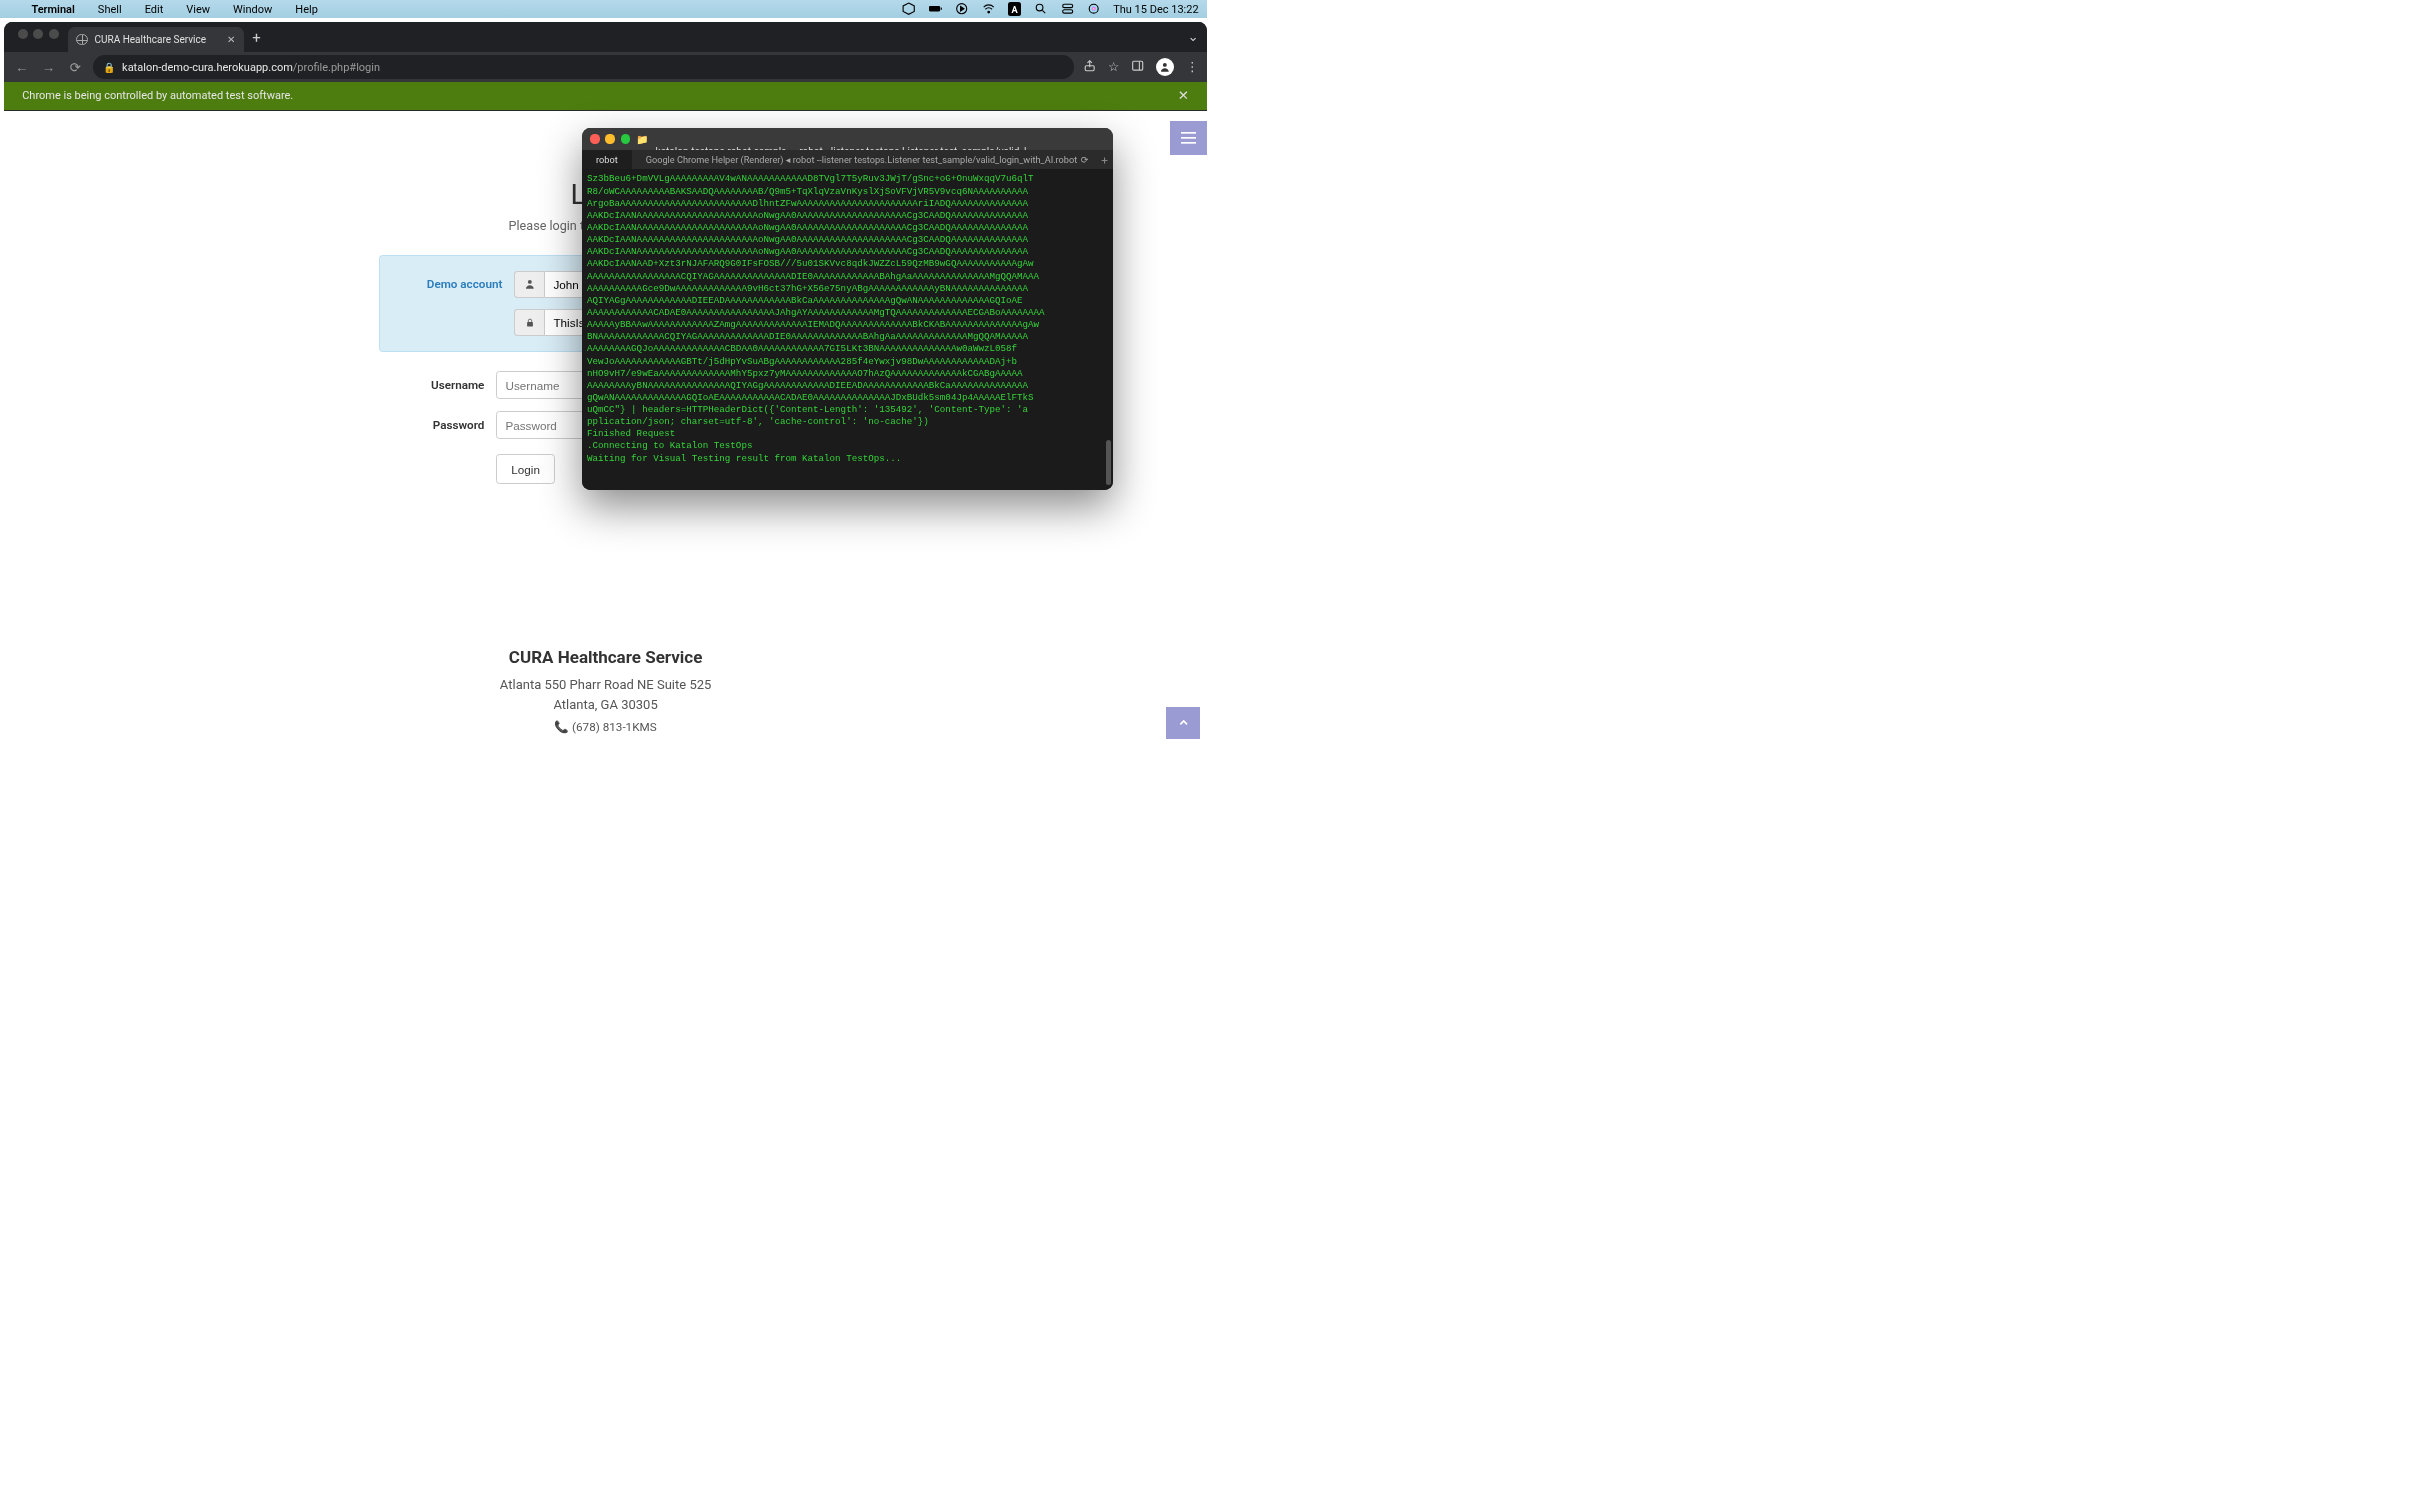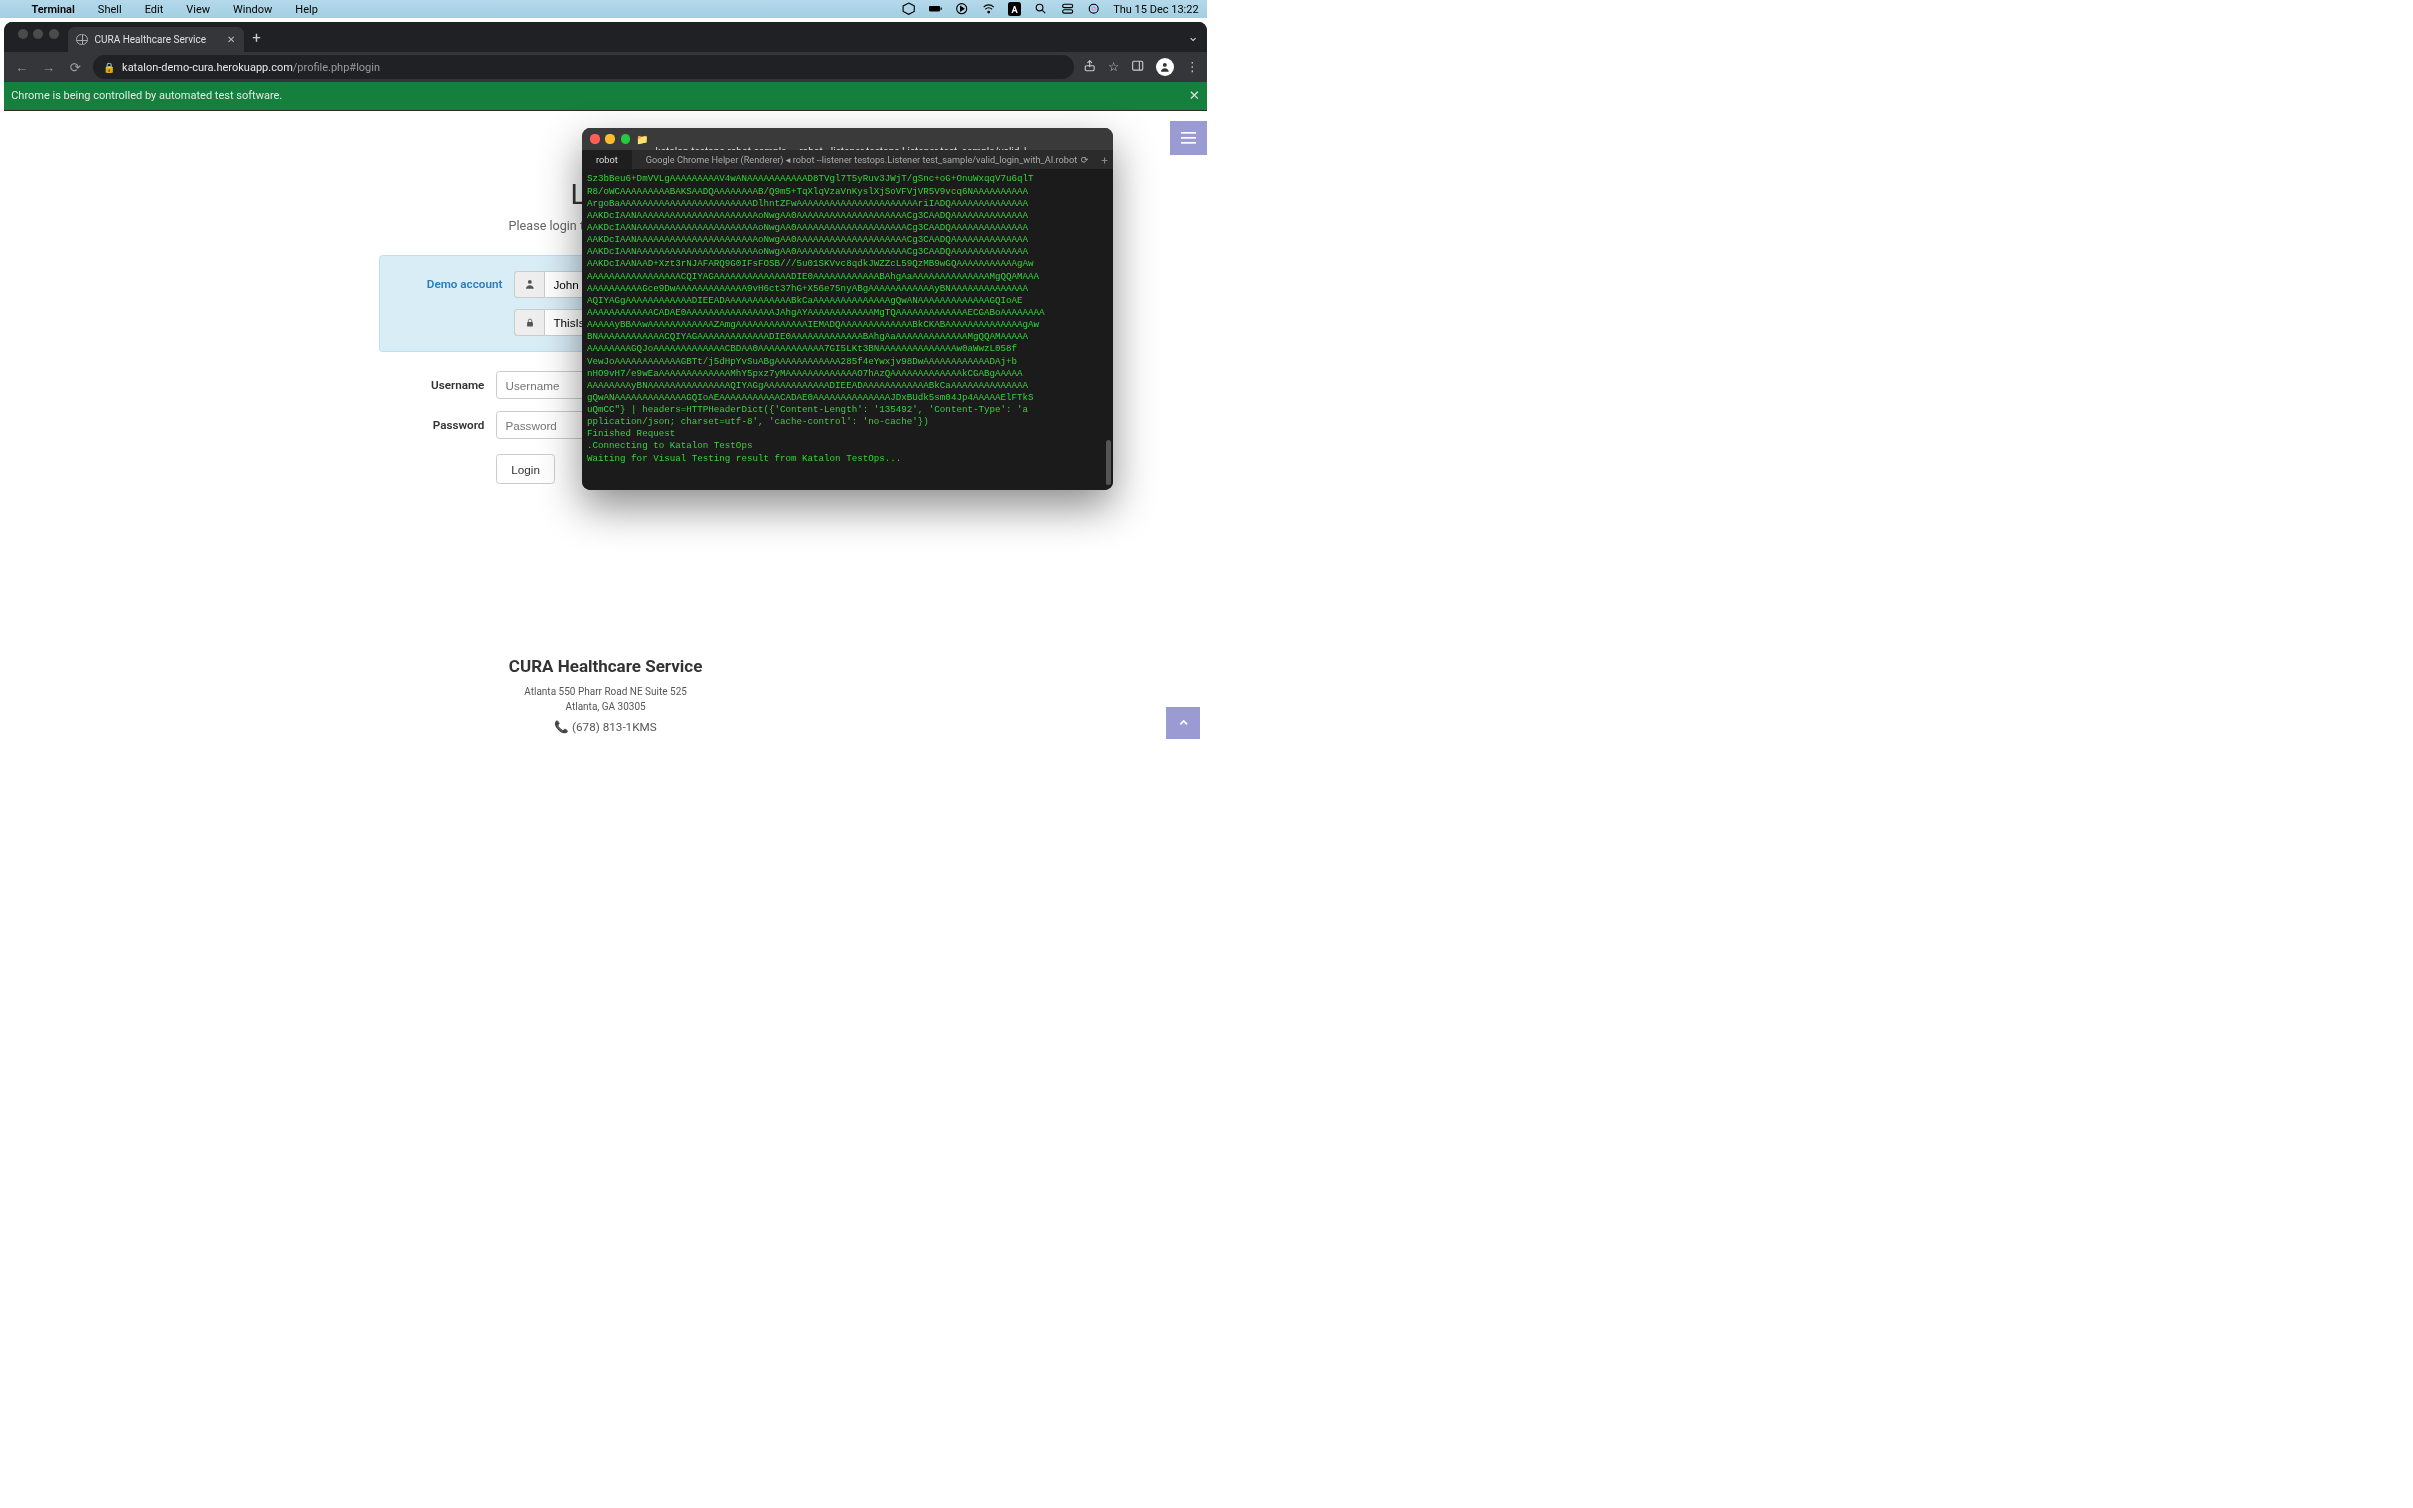--- a/index.html
+++ b/index.html
@@ -93,26 +93,26 @@
     gap: 6.7px;
   }
   .addr .lock { font-size: 10px; }
   .addr .host { color: #e8e8e8; }
   .addr .path { color: #9a9a9a; }
   .omni-right { display:flex; gap:11.7px; align-items:center; font-size:12.6px; }
   .omni-right .avatar { width:18.4px; height:18.4px; border-radius:50%; background:#fff; display:flex; align-items:center; justify-content:center; color:#333; font-size:11px; }
 
   .infobar {
     height: 28.5px;
-    background: #15803d;
+    background: #4d7c0f;
     color: #e6e6e6;
     font-size: 11px;
     display: flex;
     align-items: center;
-    padding: 0 7px;
+    padding: 0 18px;
     justify-content: space-between;
     border-bottom: 0.8px solid #2a2a2a;
   }
   .infobar .x { font-size:13.4px; color:#ddd; }
 
   
   .page {
     position: absolute;
     top: 111px;
     left: 4.2px;
@@ -159,21 +159,21 @@
   }
 
   .footer {
     position: absolute;
     bottom: 17px;
     left: 0; right: 0;
     text-align: center;
     color:#333;
   }
   .footer h3 { font-size: 17px; font-weight: 700; margin-bottom: 8.4px; }
-  .footer p { font-size: 10px; color:#555; line-height: 1.5; }
+  .footer p { font-size: 13px; color:#555; line-height: 1.5; }
   .footer .phone, .footer .email { font-size:11.7px; margin-top:5px; color:#555; }
   .footer .email a { color:#2b7dbb; text-decoration:none; }
 
   .hamburger {
     position: absolute; top: 10px; right: 0;
     width: 37px; height: 34px; background:#9b9bd4;
     display:flex; align-items:center; justify-content:center; color:#fff;
   }
   .to-top {
     position:absolute; bottom: 15px; right: 6.7px;

